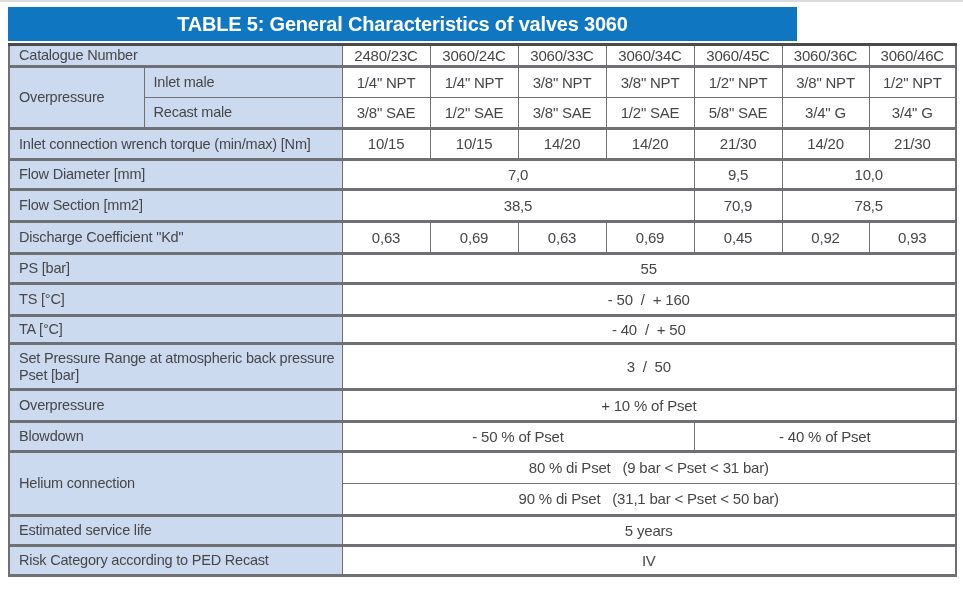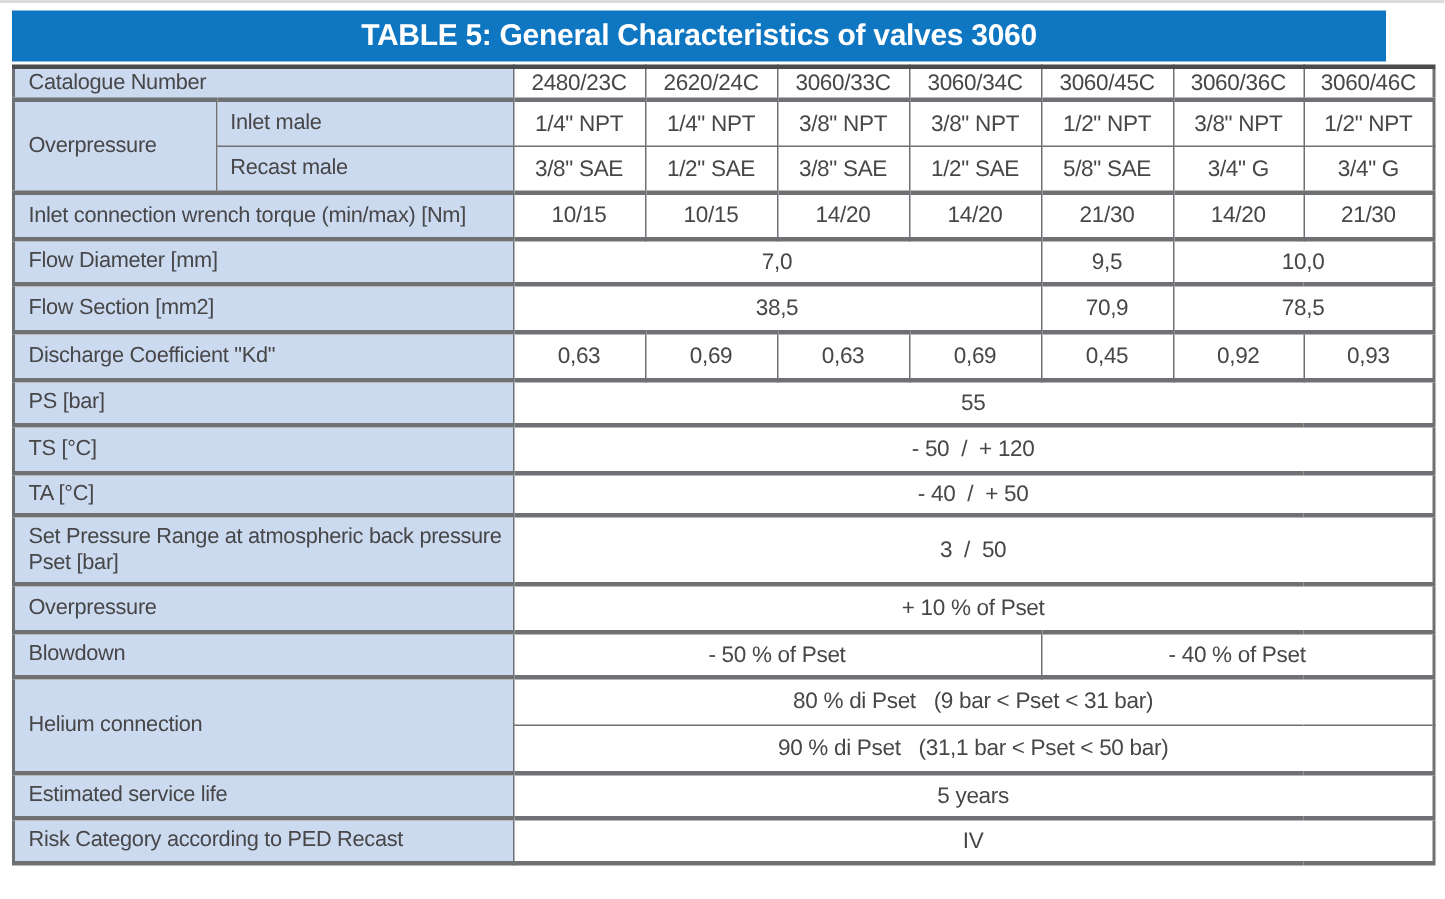--- a/index.html
+++ b/index.html
@@ -7,21 +7,21 @@
     --text:#474648; --title-text:#FFFFFF; --page-bg:#FFFFFF;
   }
   html,body{margin:0;padding:0;}
   body{
     width:963px;height:599px;background:var(--page-bg);
     font-family:"Liberation Sans", sans-serif;
     border-top:2px solid #DCDCDC;box-sizing:border-box;overflow:hidden;
   }
   .page{padding:5px 0 0 8px;}
   .title-bar{
-    width:916px;height:34px;background:var(--header-bg);color:var(--title-text);
+    width:789px;height:34px;background:var(--header-bg);color:var(--title-text);
     display:flex;align-items:center;justify-content:center;
     font-size:20px;font-weight:bold;letter-spacing:-0.2px;margin-bottom:2px;
     box-sizing:border-box;
   }
   table.grid{
     width:947px;border-collapse:collapse;table-layout:fixed;
     border-left:2px solid var(--line);border-right:2px solid var(--line);
     border-top:3px solid var(--line-dark);border-bottom:3px solid var(--line);
   }
   td{
@@ -57,21 +57,21 @@
       <col style="width:88px">
         <col style="width:88px">
         <col style="width:87px">
         <col style="width:87px">
     </colgroup>
 
     <tbody>
         <tr class="h-cat">
       <td class="lab" colspan="2">Catalogue Number</td>
       <td>2480/23C</td>
-      <td>2620/24C</td>
+      <td>3060/24C</td>
       <td>3060/33C</td>
       <td>3060/34C</td>
       <td>3060/45C</td>
       <td>3060/36C</td>
       <td>3060/46C</td>
     </tr>
 
     <tr class="major">
       <td class="lab" rowspan="2">Overpressure</td>
       <td class="lab">Inlet male</td>
@@ -131,21 +131,21 @@
       <td>0,93</td>
     </tr>
 
     <tr class="major h-30">
       <td class="lab" colspan="2">PS [bar]</td>
       <td colspan="7">55</td>
     </tr>
 
     <tr class="major h-32">
       <td class="lab" colspan="2">TS [°C]</td>
-      <td colspan="7">- 50  /  + 120</td>
+      <td colspan="7">- 50  /  + 160</td>
     </tr>
 
     <tr class="major h-28">
       <td class="lab" colspan="2">TA [°C]</td>
       <td colspan="7">- 40  /  + 50</td>
     </tr>
 
     <tr class="major h-setp">
       <td class="lab" colspan="2">Set Pressure Range at atmospheric back pressure Pset [bar]</td>
       <td colspan="7">3  /  50</td>

